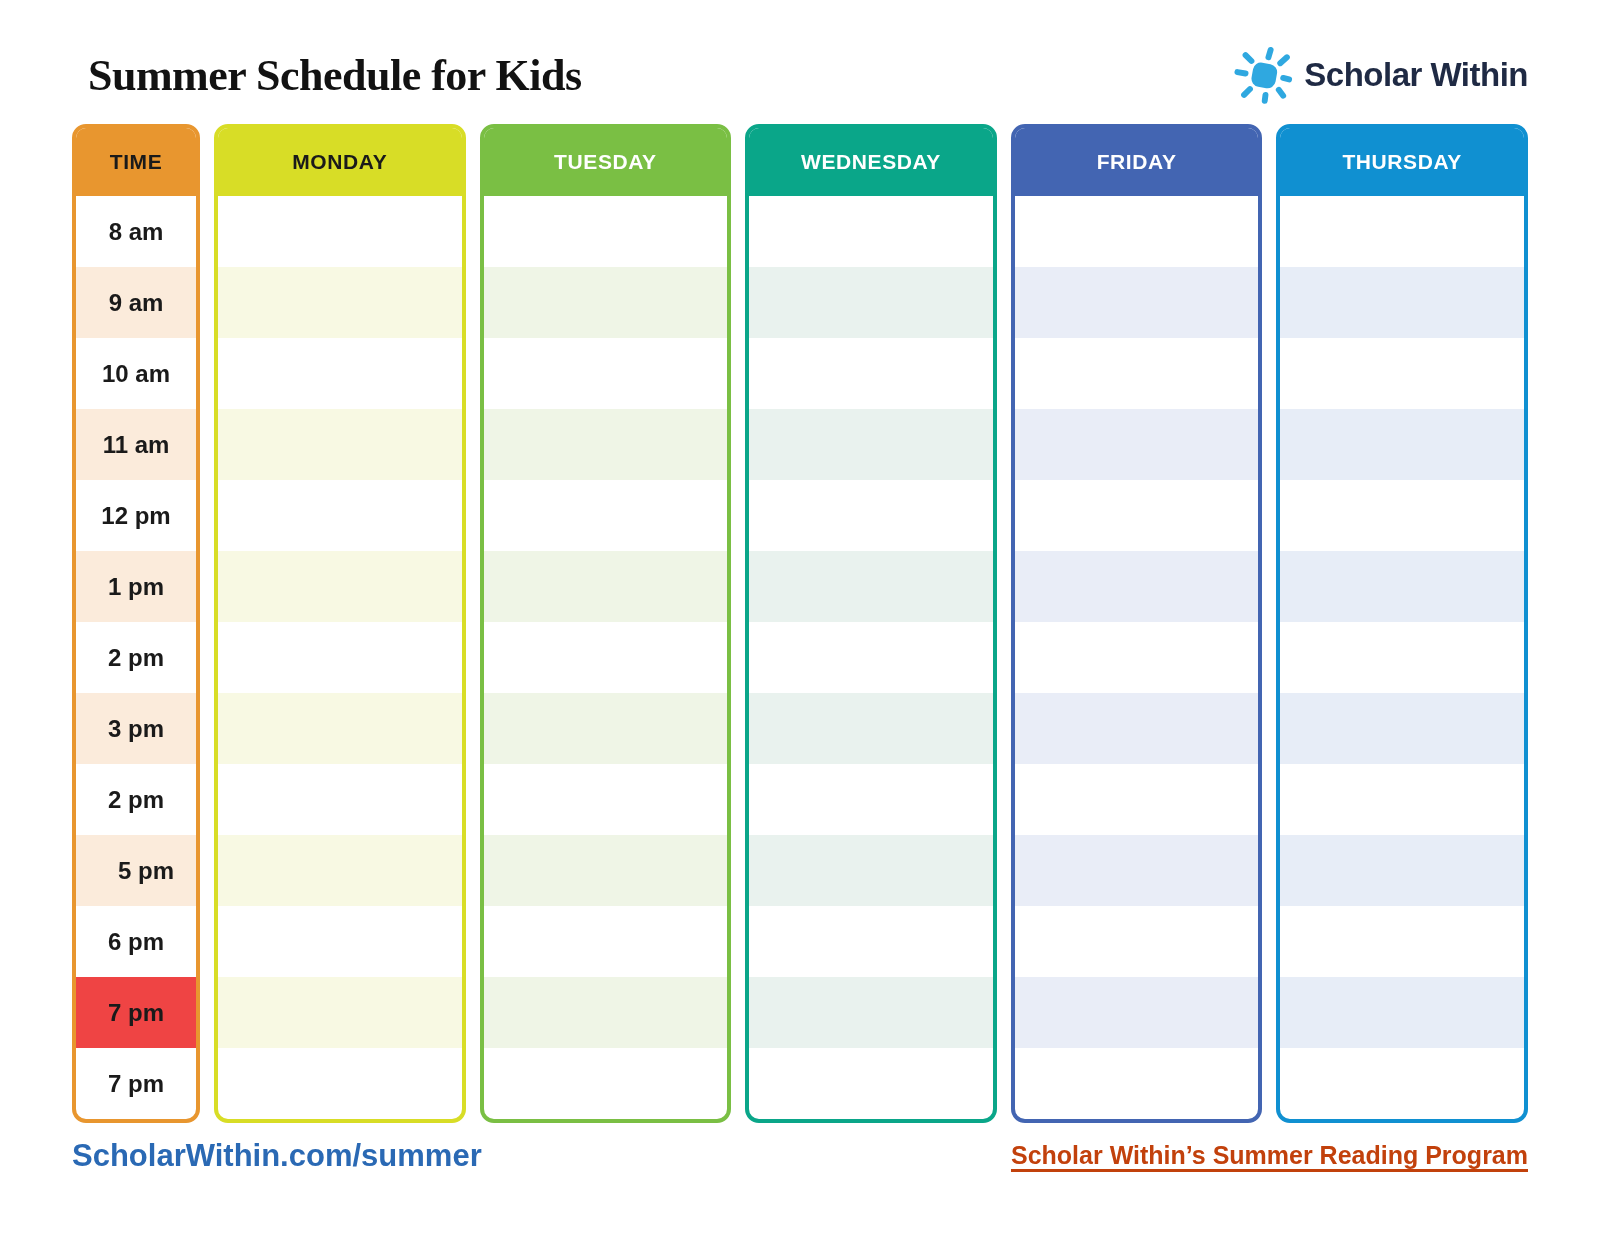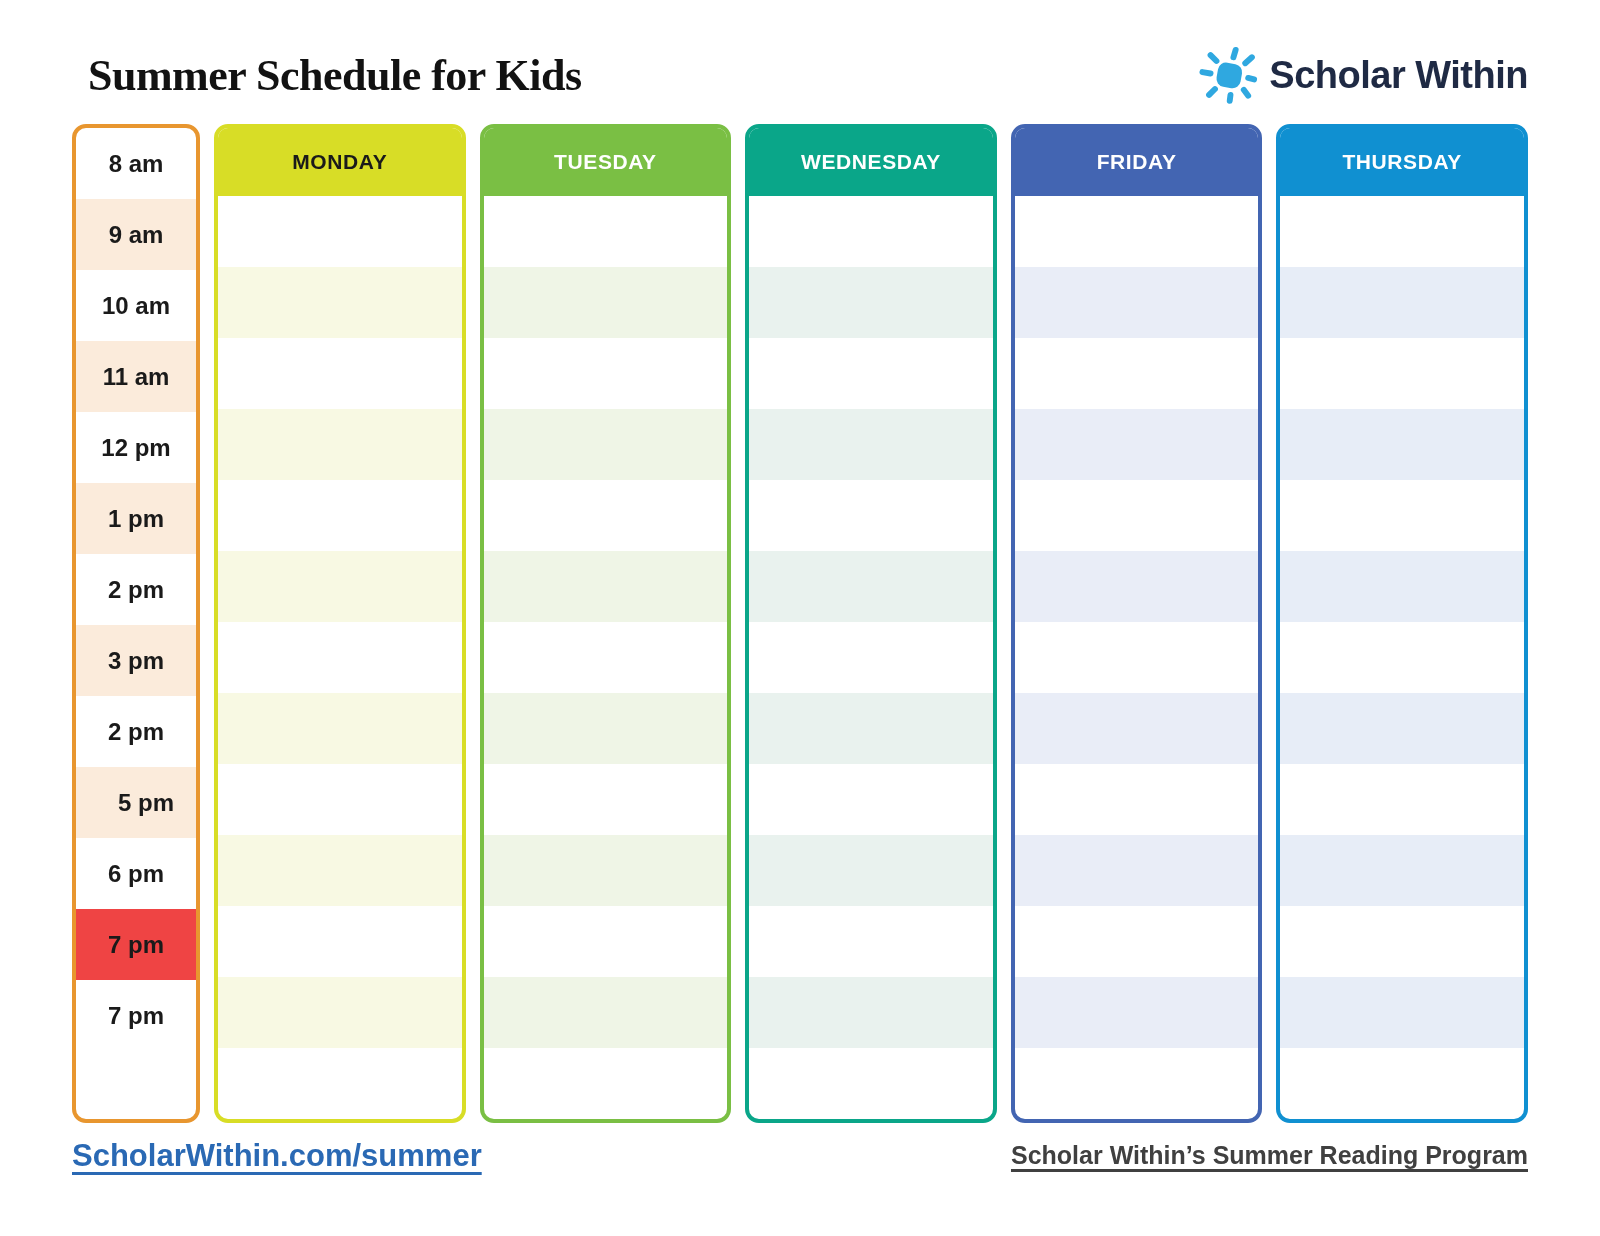--- a/index.html
+++ b/index.html
@@ -22,21 +22,21 @@
   .page-title {
     margin: 16px;
     font-size: 44px;
     font-weight: 800;
     letter-spacing: -0.5px;
     color: #121212;
     font-family: Liberation Serif, serif;
   }
   .logo { display: flex; align-items: center; gap: 9px; }
   .logo-text {
-    font-size: 38px;
+    font-size: 33px;
     font-weight: 800;
     letter-spacing: -0.5px;
     color: #1F2A44;
     white-space: nowrap;
   }
 
   
   .schedule {
     display: flex;
     gap: 14px;
@@ -73,30 +73,29 @@
   .footer {
     display: flex;
     justify-content: space-between;
     align-items: flex-start;
     margin-top: 15px;
   }
   .left-link {
     font-size: 31px;
     font-weight: 800;
     color: #2A69B4;
-    text-decoration: underline;
     text-decoration-thickness: 3px;
     text-underline-offset: 6px;
     cursor: pointer;
   }
   .right-box { text-align: right; padding-top: 3px; }
   .right-link {
     font-size: 25px;
     font-weight: 800;
-    color: #404040;
+    color: #c2410c;
     text-decoration: underline;
     text-decoration-thickness: 2.5px;
     text-underline-offset: 5px;
     cursor: pointer;
   }
   .copyright {
     margin-top: 16px;
     font-size: 19px;
     color: #AEB5BC;
   }
@@ -123,20 +122,21 @@
           </g>
           <rect x="-16" y="-16" width="33" height="33" rx="11" fill="#2FA8E0" transform="rotate(10)"></rect>
         </svg>
       </span>
       <span class="logo-text">Scholar Within</span>
     </div>
   </div>
 
   <div class="schedule">
       <div class="col time" style="border-color: rgb(232, 150, 47);">
+        <div class="col-head" style="background: rgb(232, 150, 47); color: rgb(26, 26, 26);">TIME</div>
         <div class="row">8 am</div>
         <div class="row" style="background: rgb(251, 235, 219);">9 am</div>
         <div class="row">10 am</div>
         <div class="row" style="background: rgb(251, 235, 219);">11 am</div>
         <div class="row">12 pm</div>
         <div class="row" style="background: rgb(251, 235, 219);">1 pm</div>
         <div class="row">2 pm</div>
         <div class="row" style="background: rgb(251, 235, 219);">3 pm</div>
         <div class="row">2 pm</div>
         <div class="row" style="background: rgb(251, 235, 219); padding-left: 20px;">5 pm</div>

